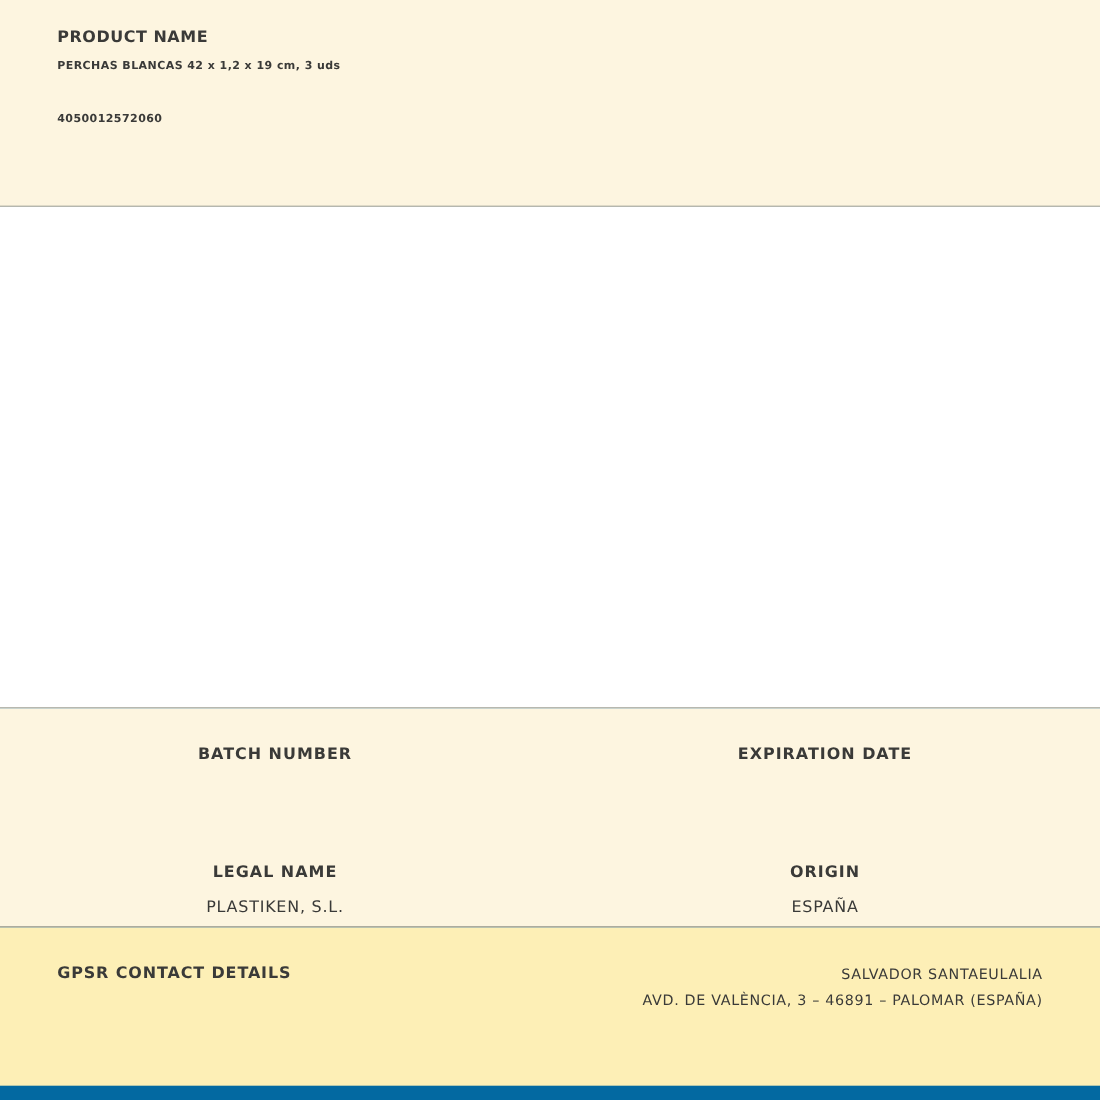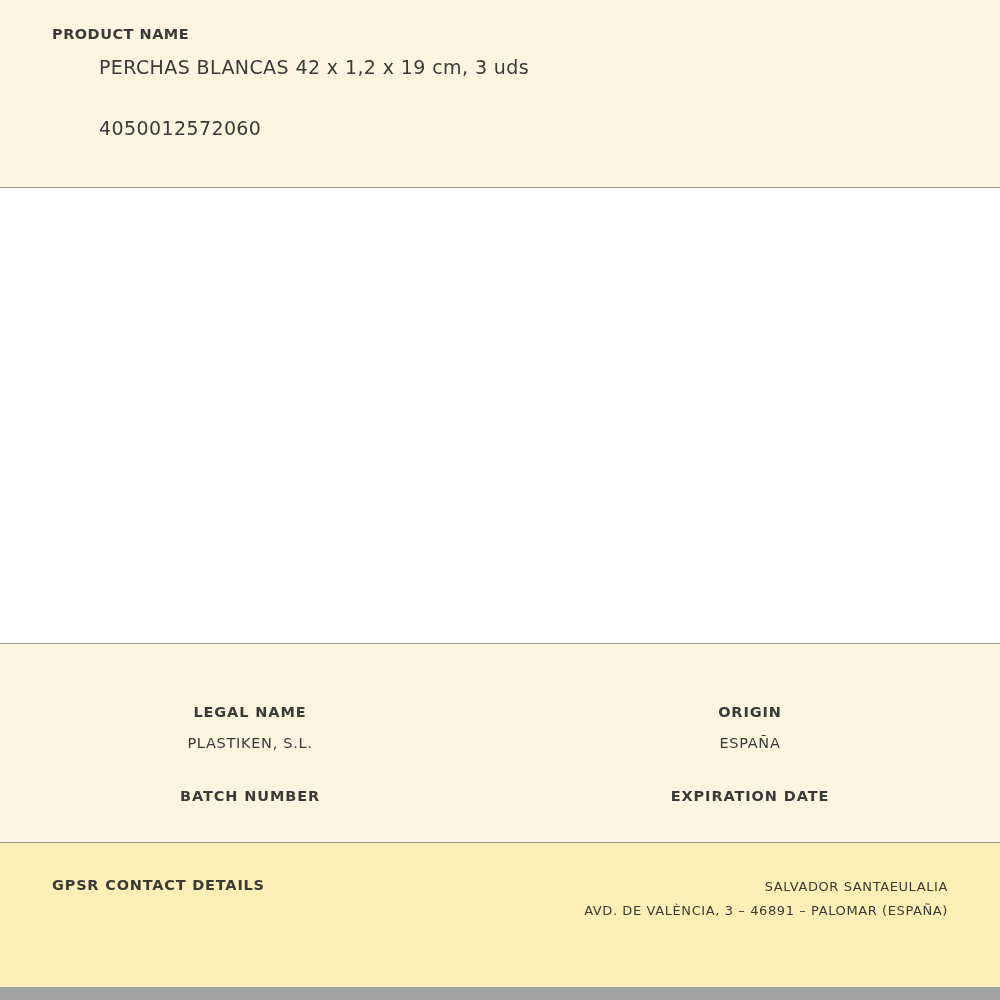--- a/index.html
+++ b/index.html
@@ -9,46 +9,45 @@
     width: 1000px;
     height: 1000px;
     font-family: "DejaVu Sans", sans-serif;
     background: #ffffff;
   }
   .sheet {
     position: relative;
     width: 1000px;
     height: 1000px;
     overflow: hidden;
-    background: #a3a3a3;
+    background: #0369a1;
   }
 
   
   .top-section {
     background: #fdf5e0;
     padding: 24px 0 0 0;
     height: 188px;
     border-bottom: 1px solid #9a9a8e;
   }
   .field-block { padding-left: 52px; }
   .field-label {
     font-size: 14.5px;
     font-weight: 700;
     letter-spacing: 0.5px;
     color: #3a3a38;
     line-height: 1.4;
   }
   .field-value {
-    font-size: 19px;
-    font-weight: 400;
+    font-size: 10px;
+    font-weight: 700;
     letter-spacing: 0.4px;
     color: #3a3a38;
     line-height: 1.4;
     margin-top: 10px;
-    margin-left: 47px;
   }
   .field-block.second { margin-top: 34px; }
 
   
   .middle-blank {
     height: 456px;
     background: #ffffff;
     border-bottom: 1px solid #9a9a8e;
   }
 
@@ -123,38 +122,38 @@
       <div class="field-value">PERCHAS BLANCAS 42 x 1,2 x 19 cm, 3 uds</div>
     </div>
     <div class="field-block second">
       <div class="field-value">4050012572060</div>
     </div>
   </div>
 
   <div class="middle-blank"></div>
 
   <div class="info-band">
+    <div class="cols row1">
+      <div class="col">
+        <div class="cell-label">BATCH NUMBER</div>
+        <div class="cell-value"></div>
+      </div>
+      <div class="col">
+        <div class="cell-label">EXPIRATION DATE</div>
+        <div class="cell-value"></div>
+      </div>
+    </div>
     <div class="cols row2">
       <div class="col">
         <div class="cell-label">LEGAL NAME</div>
         <div class="cell-value">PLASTIKEN, S.L.</div>
       </div>
       <div class="col">
         <div class="cell-label">ORIGIN</div>
         <div class="cell-value">ESPAÑA</div>
-      </div>
-    </div>
-    <div class="cols row1">
-      <div class="col">
-        <div class="cell-label">BATCH NUMBER</div>
-        <div class="cell-value"></div>
-      </div>
-      <div class="col">
-        <div class="cell-label">EXPIRATION DATE</div>
-        <div class="cell-value"></div>
       </div>
     </div>
   </div>
 
   <div class="footer">
     <div class="footer-label">GPSR CONTACT DETAILS</div>
     <div class="footer-address">
       <div>SALVADOR SANTAEULALIA</div>
       <div>AVD. DE VALÈNCIA, 3 – 46891 – PALOMAR (ESPAÑA)</div>
     </div>

